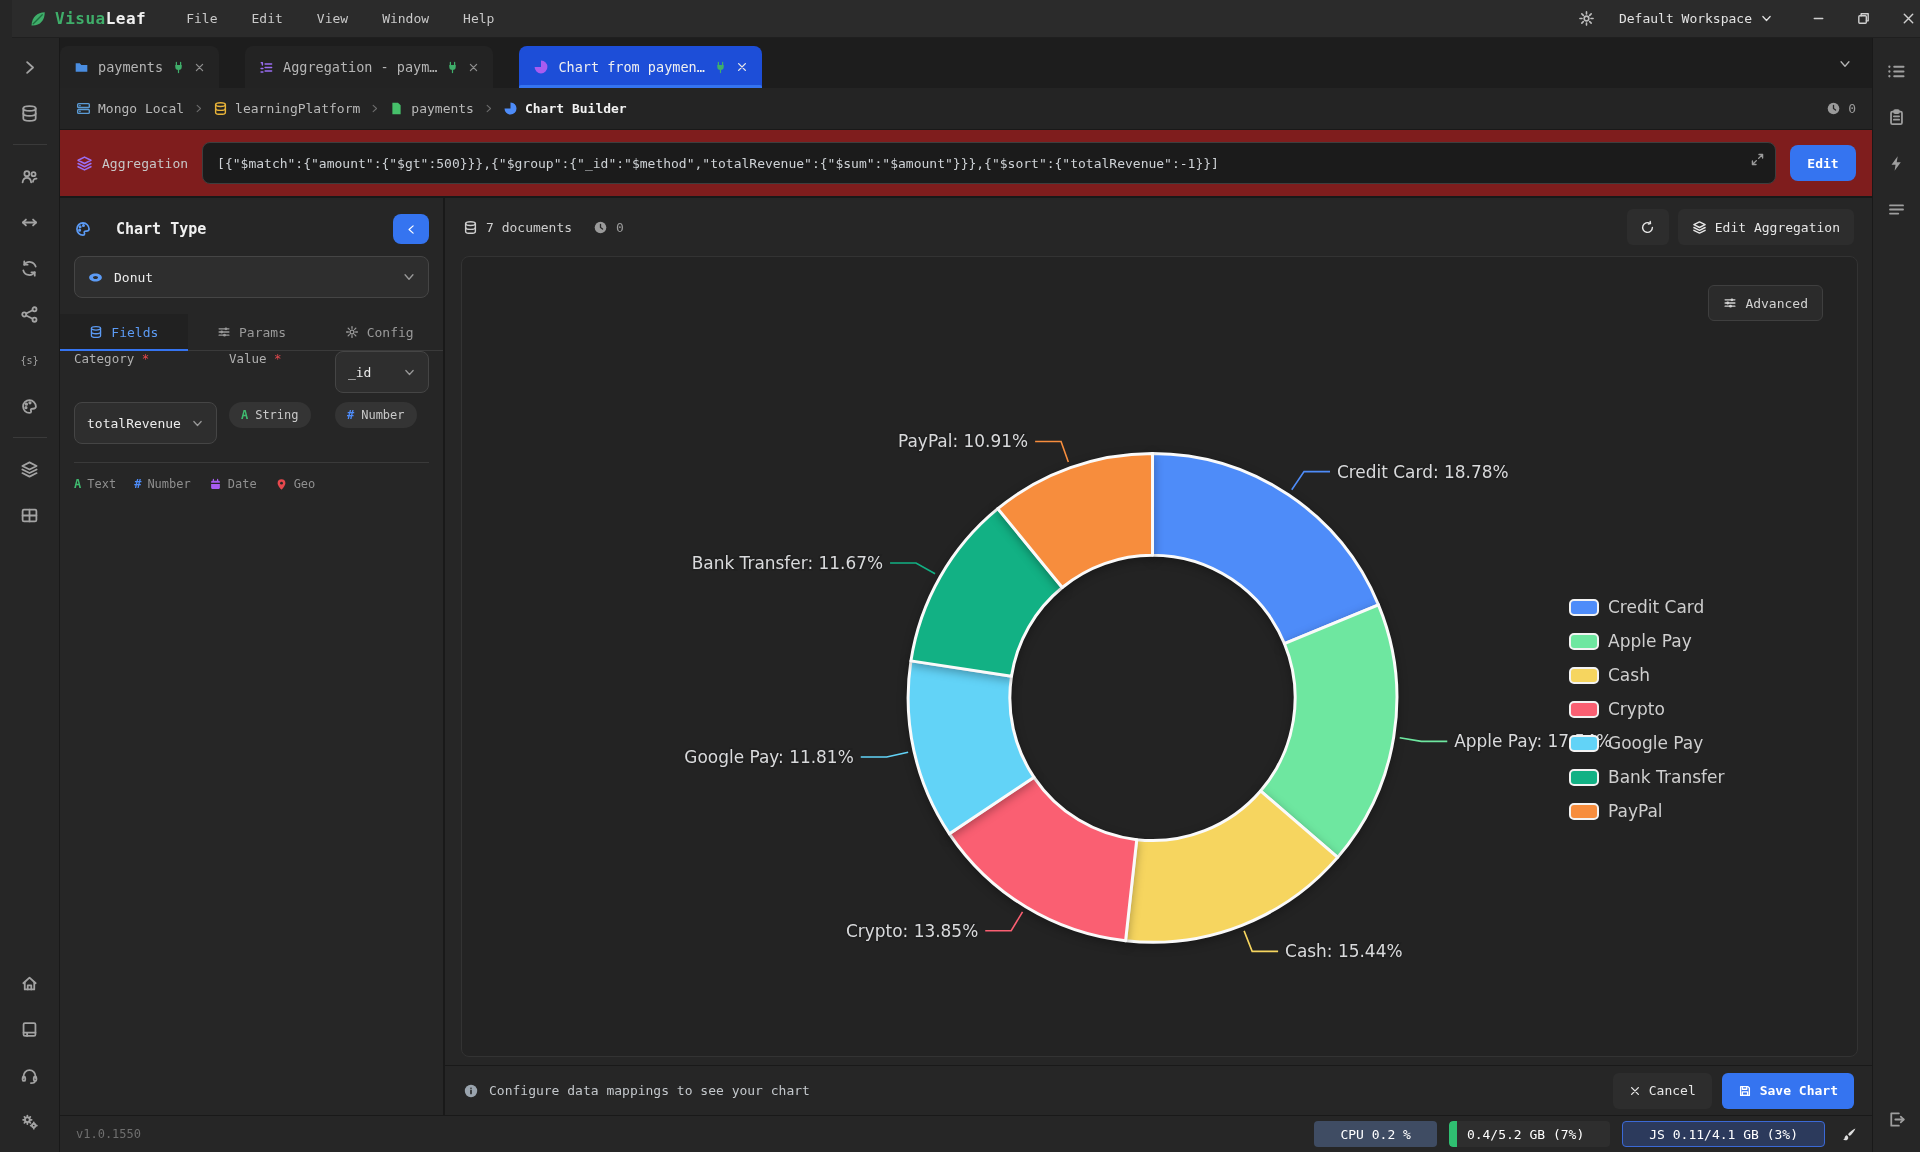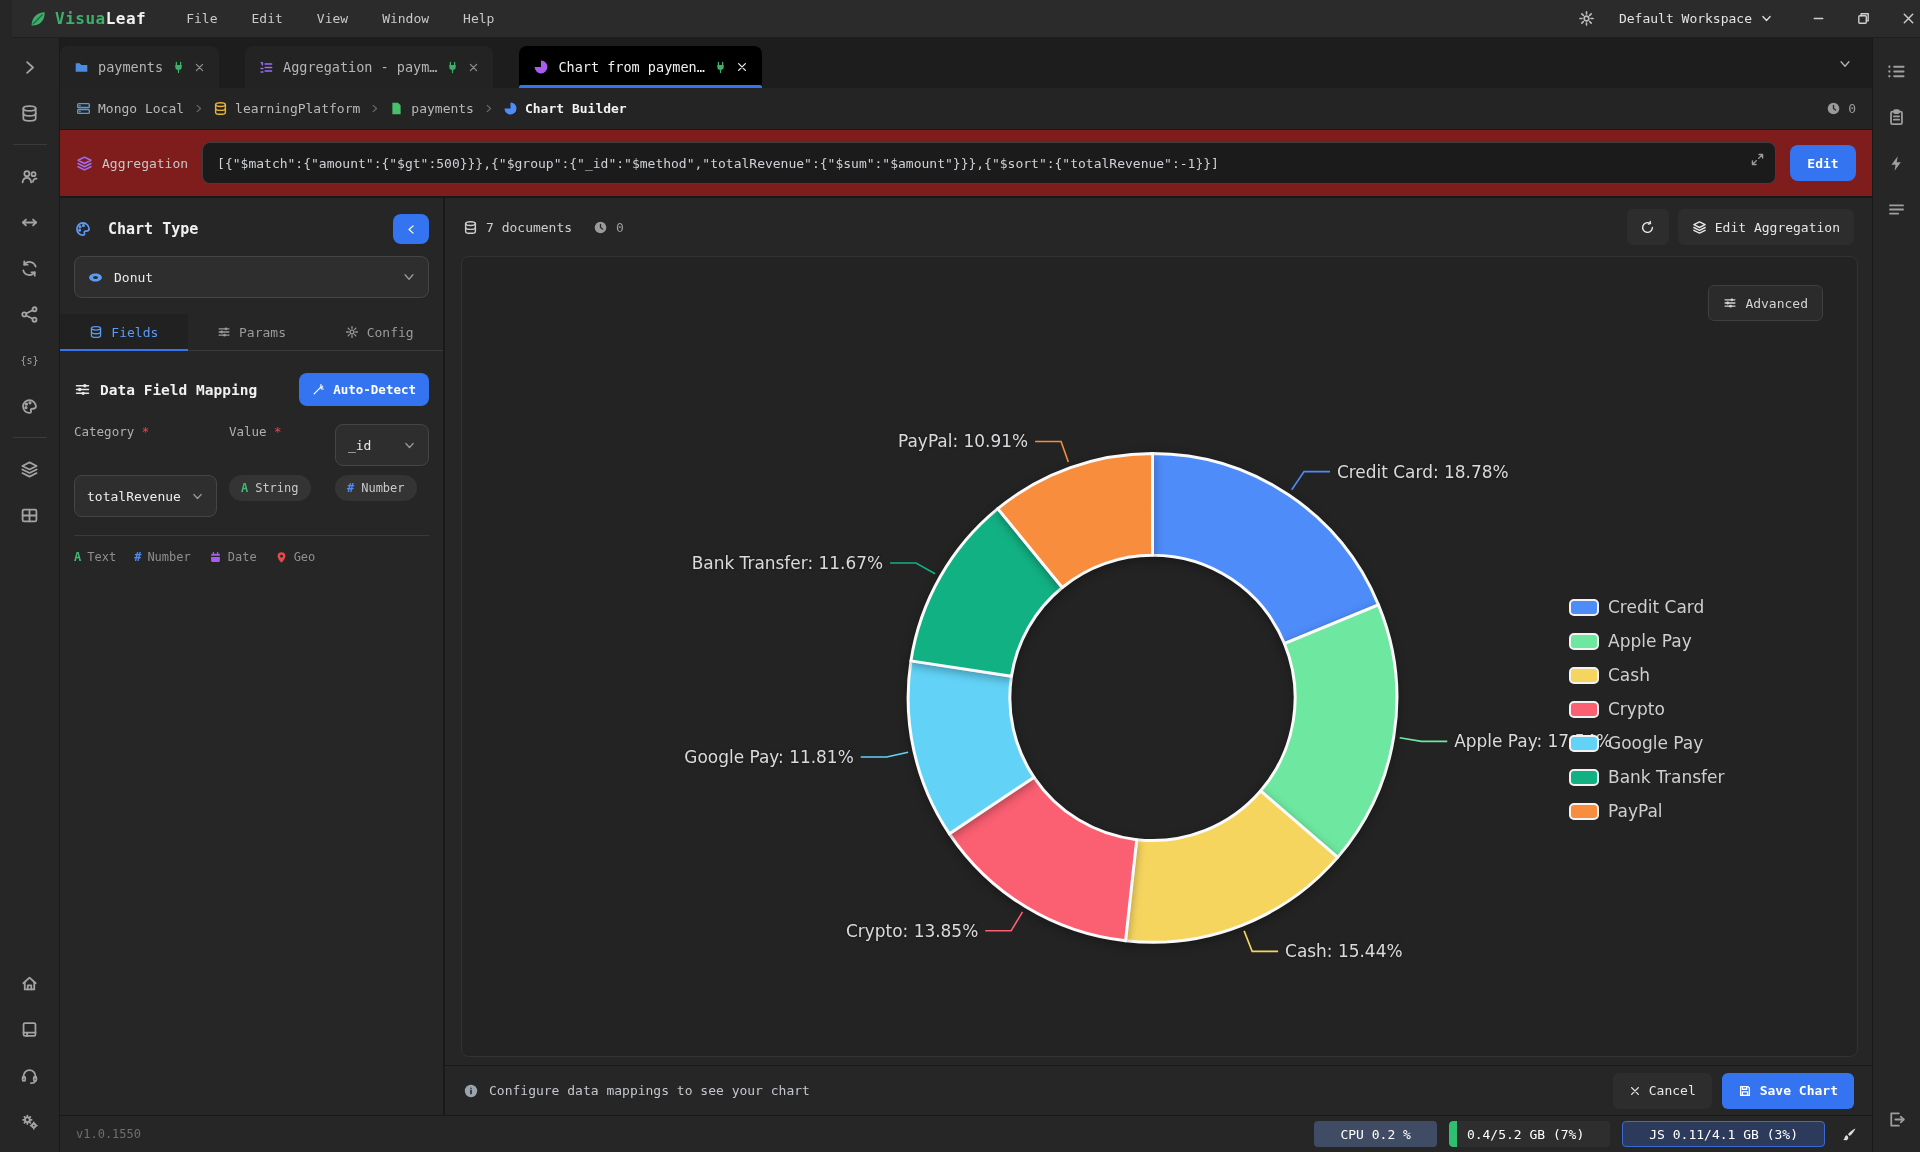--- a/index.html
+++ b/index.html
@@ -34,21 +34,21 @@
   .rail-div{width:34px; height:1px; background:var(--line2); margin:8px 0;}
   .rail-spacer{flex:1;}
   #right-rail .rail-btn{color:#9e9e9e;}
 
   
   #center{position:absolute; left:60px; right:48px; top:38px; bottom:0; display:flex; flex-direction:column;}
 
   #tabbar{height:50px; background:var(--dark); display:flex; align-items:flex-end; padding:0 10px 0 0;}
   .tab{position:relative; height:42px; margin-top:8px; display:flex; align-items:center; gap:9px;
     padding:0 14px; background:#232323; border-radius:8px 8px 0 0; margin-right:26px; color:#b5b5b5; cursor:pointer;}
-  .tab.active{background:#000000; color:#f0f0f0;}
+  .tab.active{background:#1d4ed8; color:#f0f0f0;}
   .tab.active::after{content:""; position:absolute; left:0; right:0; bottom:0; height:3px; background:var(--accent); border-radius:2px 2px 0 0;}
   .tab .t-label{font-size:13.5px;}
   .tab .t-close{color:#8f8f8f; display:flex;}
   .tab.active .t-close{color:#e8e8e8;}
   #tab-list-btn{margin-left:auto; margin-bottom:10px; color:#b5b5b5; cursor:pointer; padding:4px 10px;}
 
   #breadcrumb{height:42px; background:#242424; border-bottom:1px solid var(--line);
     display:flex; align-items:center; gap:9px; padding:0 16px; color:#b9b9b9;}
   .crumb{display:flex; align-items:center; gap:7px; cursor:pointer;}
   .crumb.last{color:#f2f2f2; font-weight:bold;}
@@ -65,21 +65,21 @@
   .btn{display:flex; align-items:center; justify-content:center; gap:8px; border:none; cursor:pointer;
     border-radius:8px; font-family:inherit; font-size:13px; color:#e6e6e6; background:var(--btn);}
   .btn.blue{background:var(--accent); color:#fff;}
   #agg-edit{width:66px; height:36px; font-weight:bold;}
 
   #content{flex:1; display:flex; min-height:0;}
 
   
   #left-panel{width:385px; border-right:2px solid var(--line); padding:12px 14px; background:var(--bg);
     display:flex; flex-direction:column;}
-  .lp-head{display:flex; align-items:center; gap:16px; padding:4px 0 12px;}
+  .lp-head{display:flex; align-items:center; gap:24px; padding:4px 0 12px;}
   .lp-title{font-size:15px; font-weight:bold; color:#f0f0f0;}
   #collapse-btn{margin-left:auto; width:36px; height:30px;}
   .select{height:42px; background:#2e2e2e; border:1px solid #454545; border-radius:8px;
     display:flex; align-items:center; gap:10px; padding:0 12px; color:#ececec; cursor:pointer;}
   .select .sel-chev{margin-left:auto; color:#9a9a9a; display:flex;}
   .lp-tabs{display:flex; margin:16px -14px 0; border-bottom:1px solid var(--line2);}
   .lp-tab{flex:1; height:36px; display:flex; align-items:center; justify-content:center; gap:8px;
     color:#9a9a9a; cursor:pointer; position:relative; font-size:13px;}
   .lp-tab.active{color:#5c9bf5; background:#212121;}
   .lp-tab.active::after{content:""; position:absolute; left:0; right:0; bottom:-1px; height:2.5px; background:var(--accent);}
@@ -555,40 +555,20 @@
           </div>
           <div class="lp-tab">
             <span class="ic">
                 <svg width="14" height="14" viewBox="0 0 16 16" fill="none" stroke="currentColor" stroke-width="1.5" stroke-linecap="round" stroke-linejoin="round">
                   <circle cx="8" cy="8" r="2.2"></circle>
                   <path d="M8 1.8v2M8 12.2v2M1.8 8h2M12.2 8h2M3.6 3.6l1.4 1.4M11 11l1.4 1.4M12.4 3.6 11 5M5 11l-1.4 1.4"></path>
                 </svg>
               </span>
             <span>Config</span>
           </div>
-        </div>
-        <div class="map-head">
-          <span class="ic" style="color:#e8e8e8">
-              <svg width="17" height="17" viewBox="0 0 16 16" fill="none" stroke="currentColor" stroke-width="1.5" stroke-linecap="round" stroke-linejoin="round">
-                <path d="M2.4 4.4h11.2M2.4 8h11.2M2.4 11.6h11.2"></path>
-                <circle cx="10.2" cy="4.4" r="1.6" fill="currentColor" stroke="none"></circle>
-                <circle cx="5.4" cy="8" r="1.6" fill="currentColor" stroke="none"></circle>
-                <circle cx="8.6" cy="11.6" r="1.6" fill="currentColor" stroke="none"></circle>
-              </svg>
-            </span>
-          <span class="map-title">Data Field Mapping</span>
-          <button id="autodetect" class="btn blue">
-            <span class="ic">
-                <svg width="13" height="13" viewBox="0 0 16 16" fill="none" stroke="currentColor" stroke-width="1.5" stroke-linecap="round" stroke-linejoin="round">
-                  <path d="M2.6 13.4 9.4 6.6"></path>
-                  <path d="M11 2v2M10 5.2l1.4 1.4M13.2 4.2l-1.4 1.4M14 7.4h-2"></path>
-                </svg>
-              </span>
-            <span>Auto-Detect</span>
-          </button>
         </div>
         <div class="map-grid">
           <div class="f-label"><span>Category</span> <span class="req">*</span></div>
           <div class="f-label"><span>Value</span> <span class="req">*</span></div>
           <div class="select">
             <span>_id</span>
             <span class="sel-chev ic">
                 <svg width="13" height="13" viewBox="0 0 16 16" fill="none" stroke="currentColor" stroke-width="1.5" stroke-linecap="round" stroke-linejoin="round">
                   <path d="M3.5 5.5 8 10.5 12.5 5.5"></path>
                 </svg>

